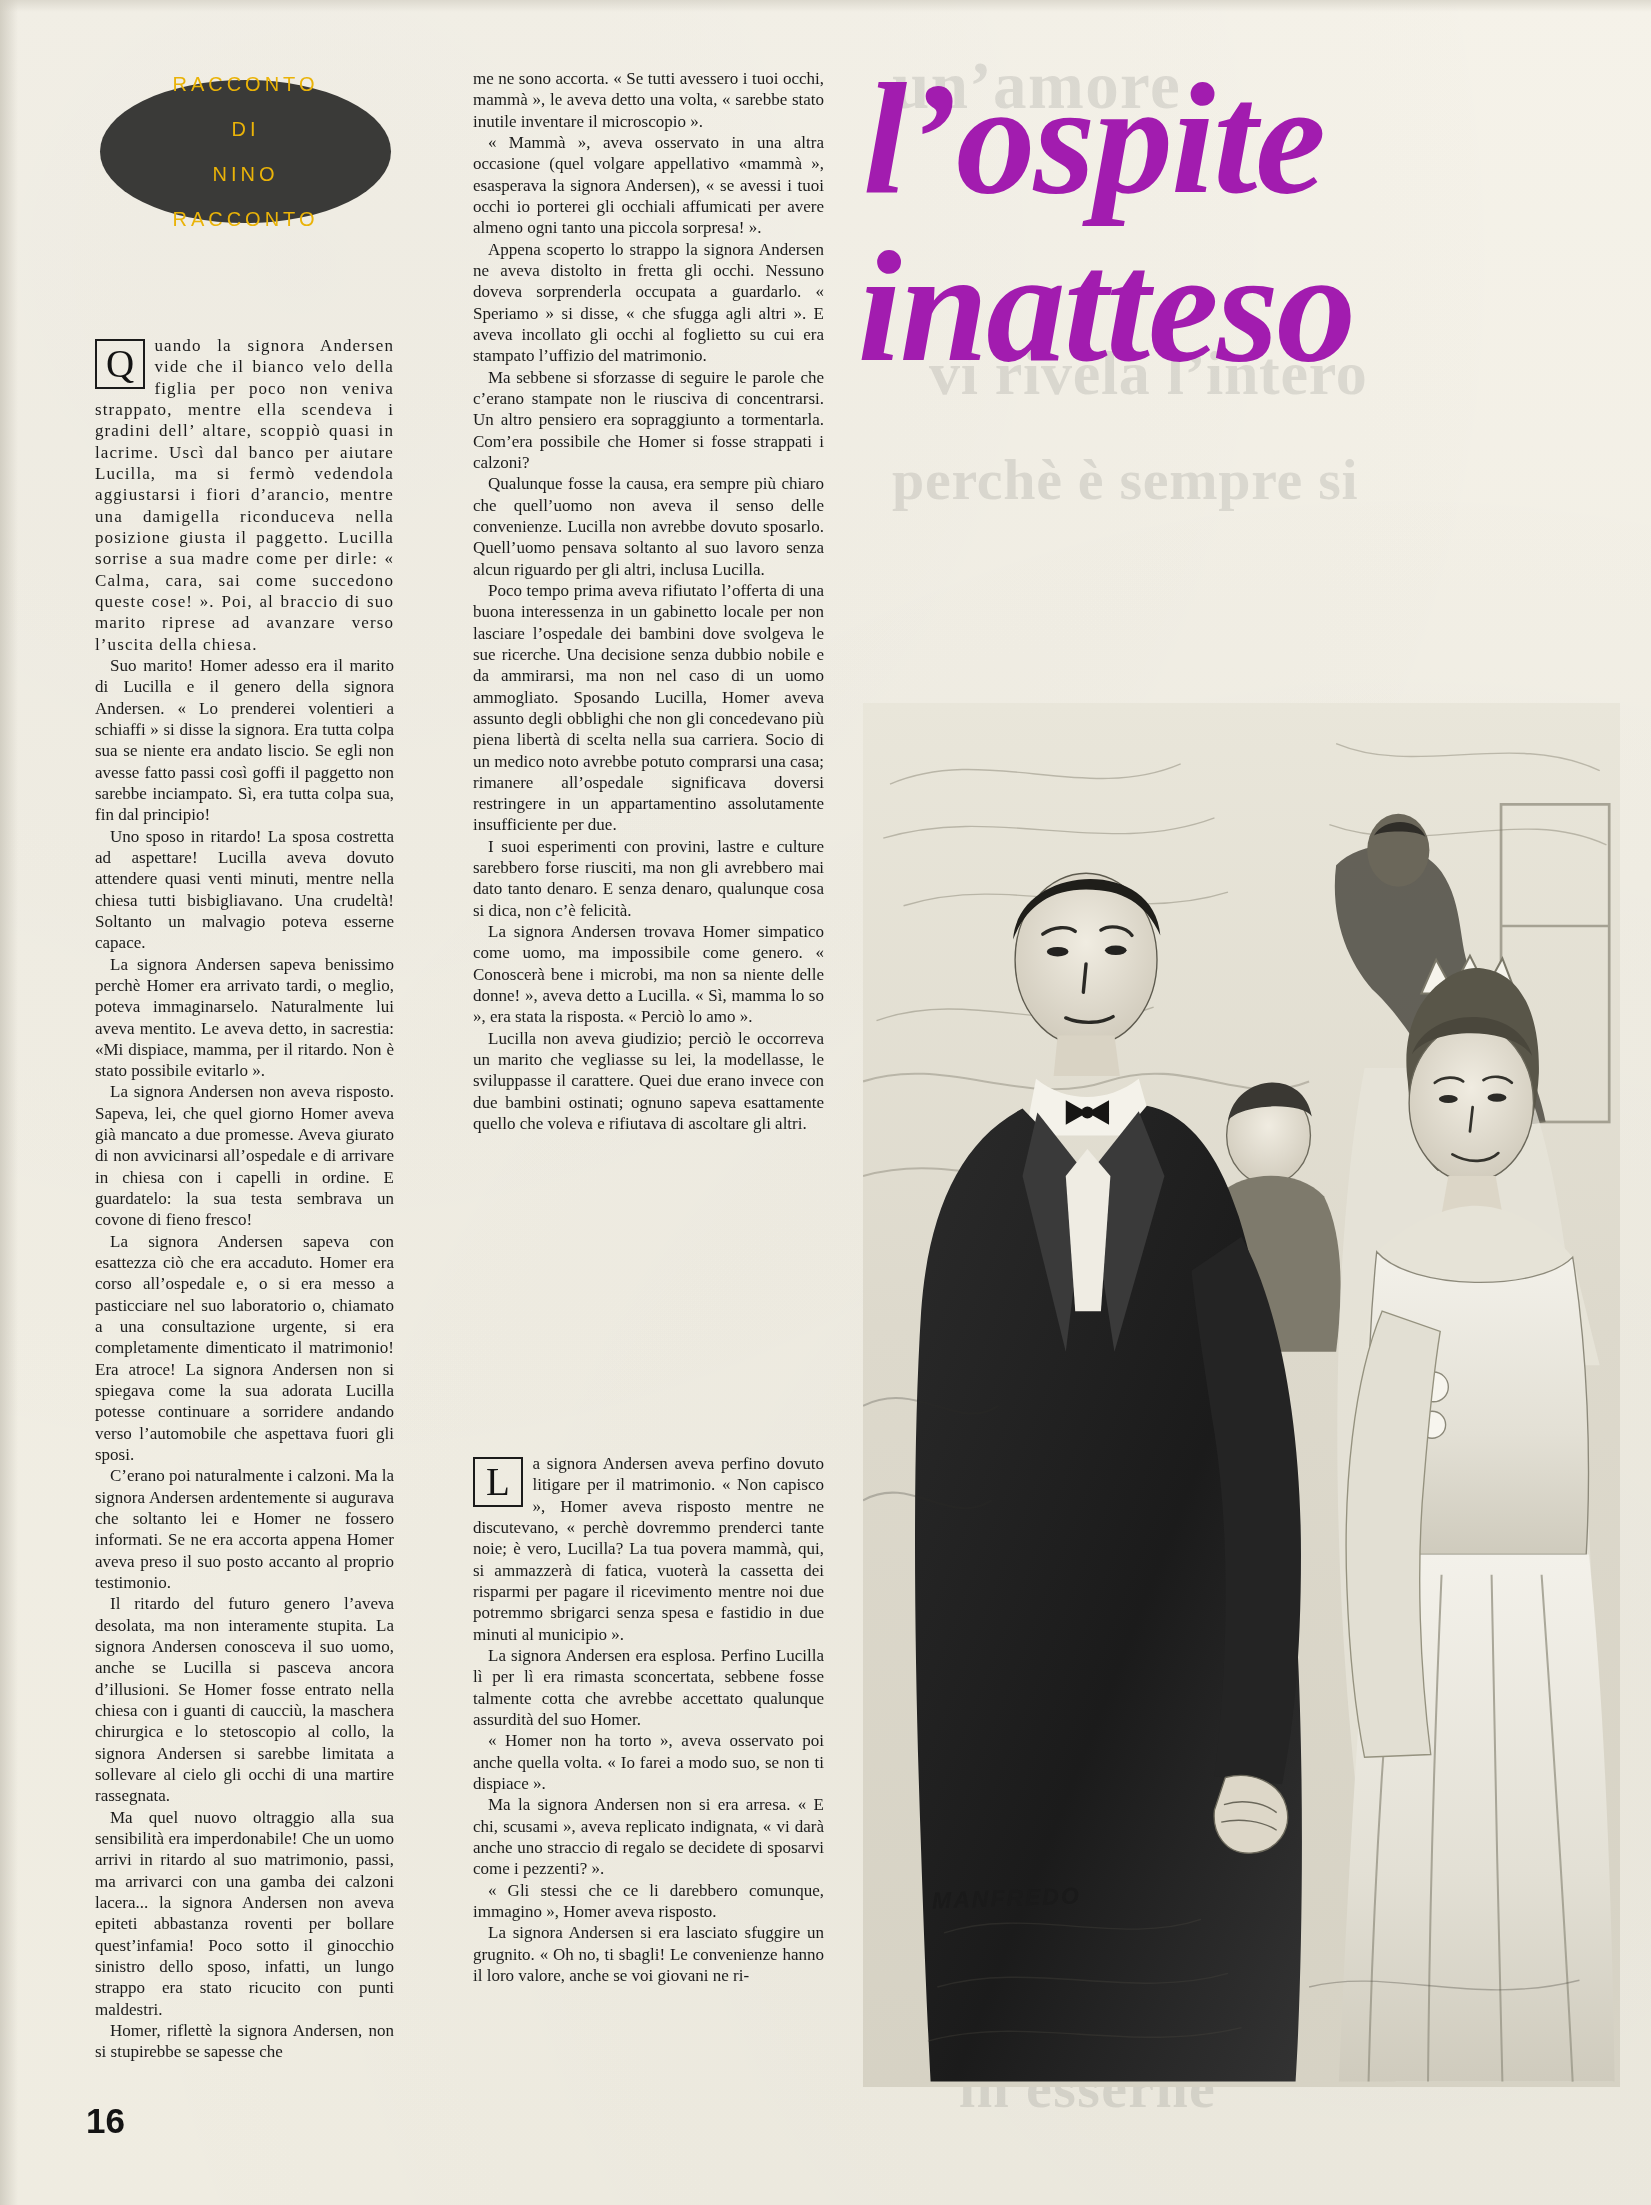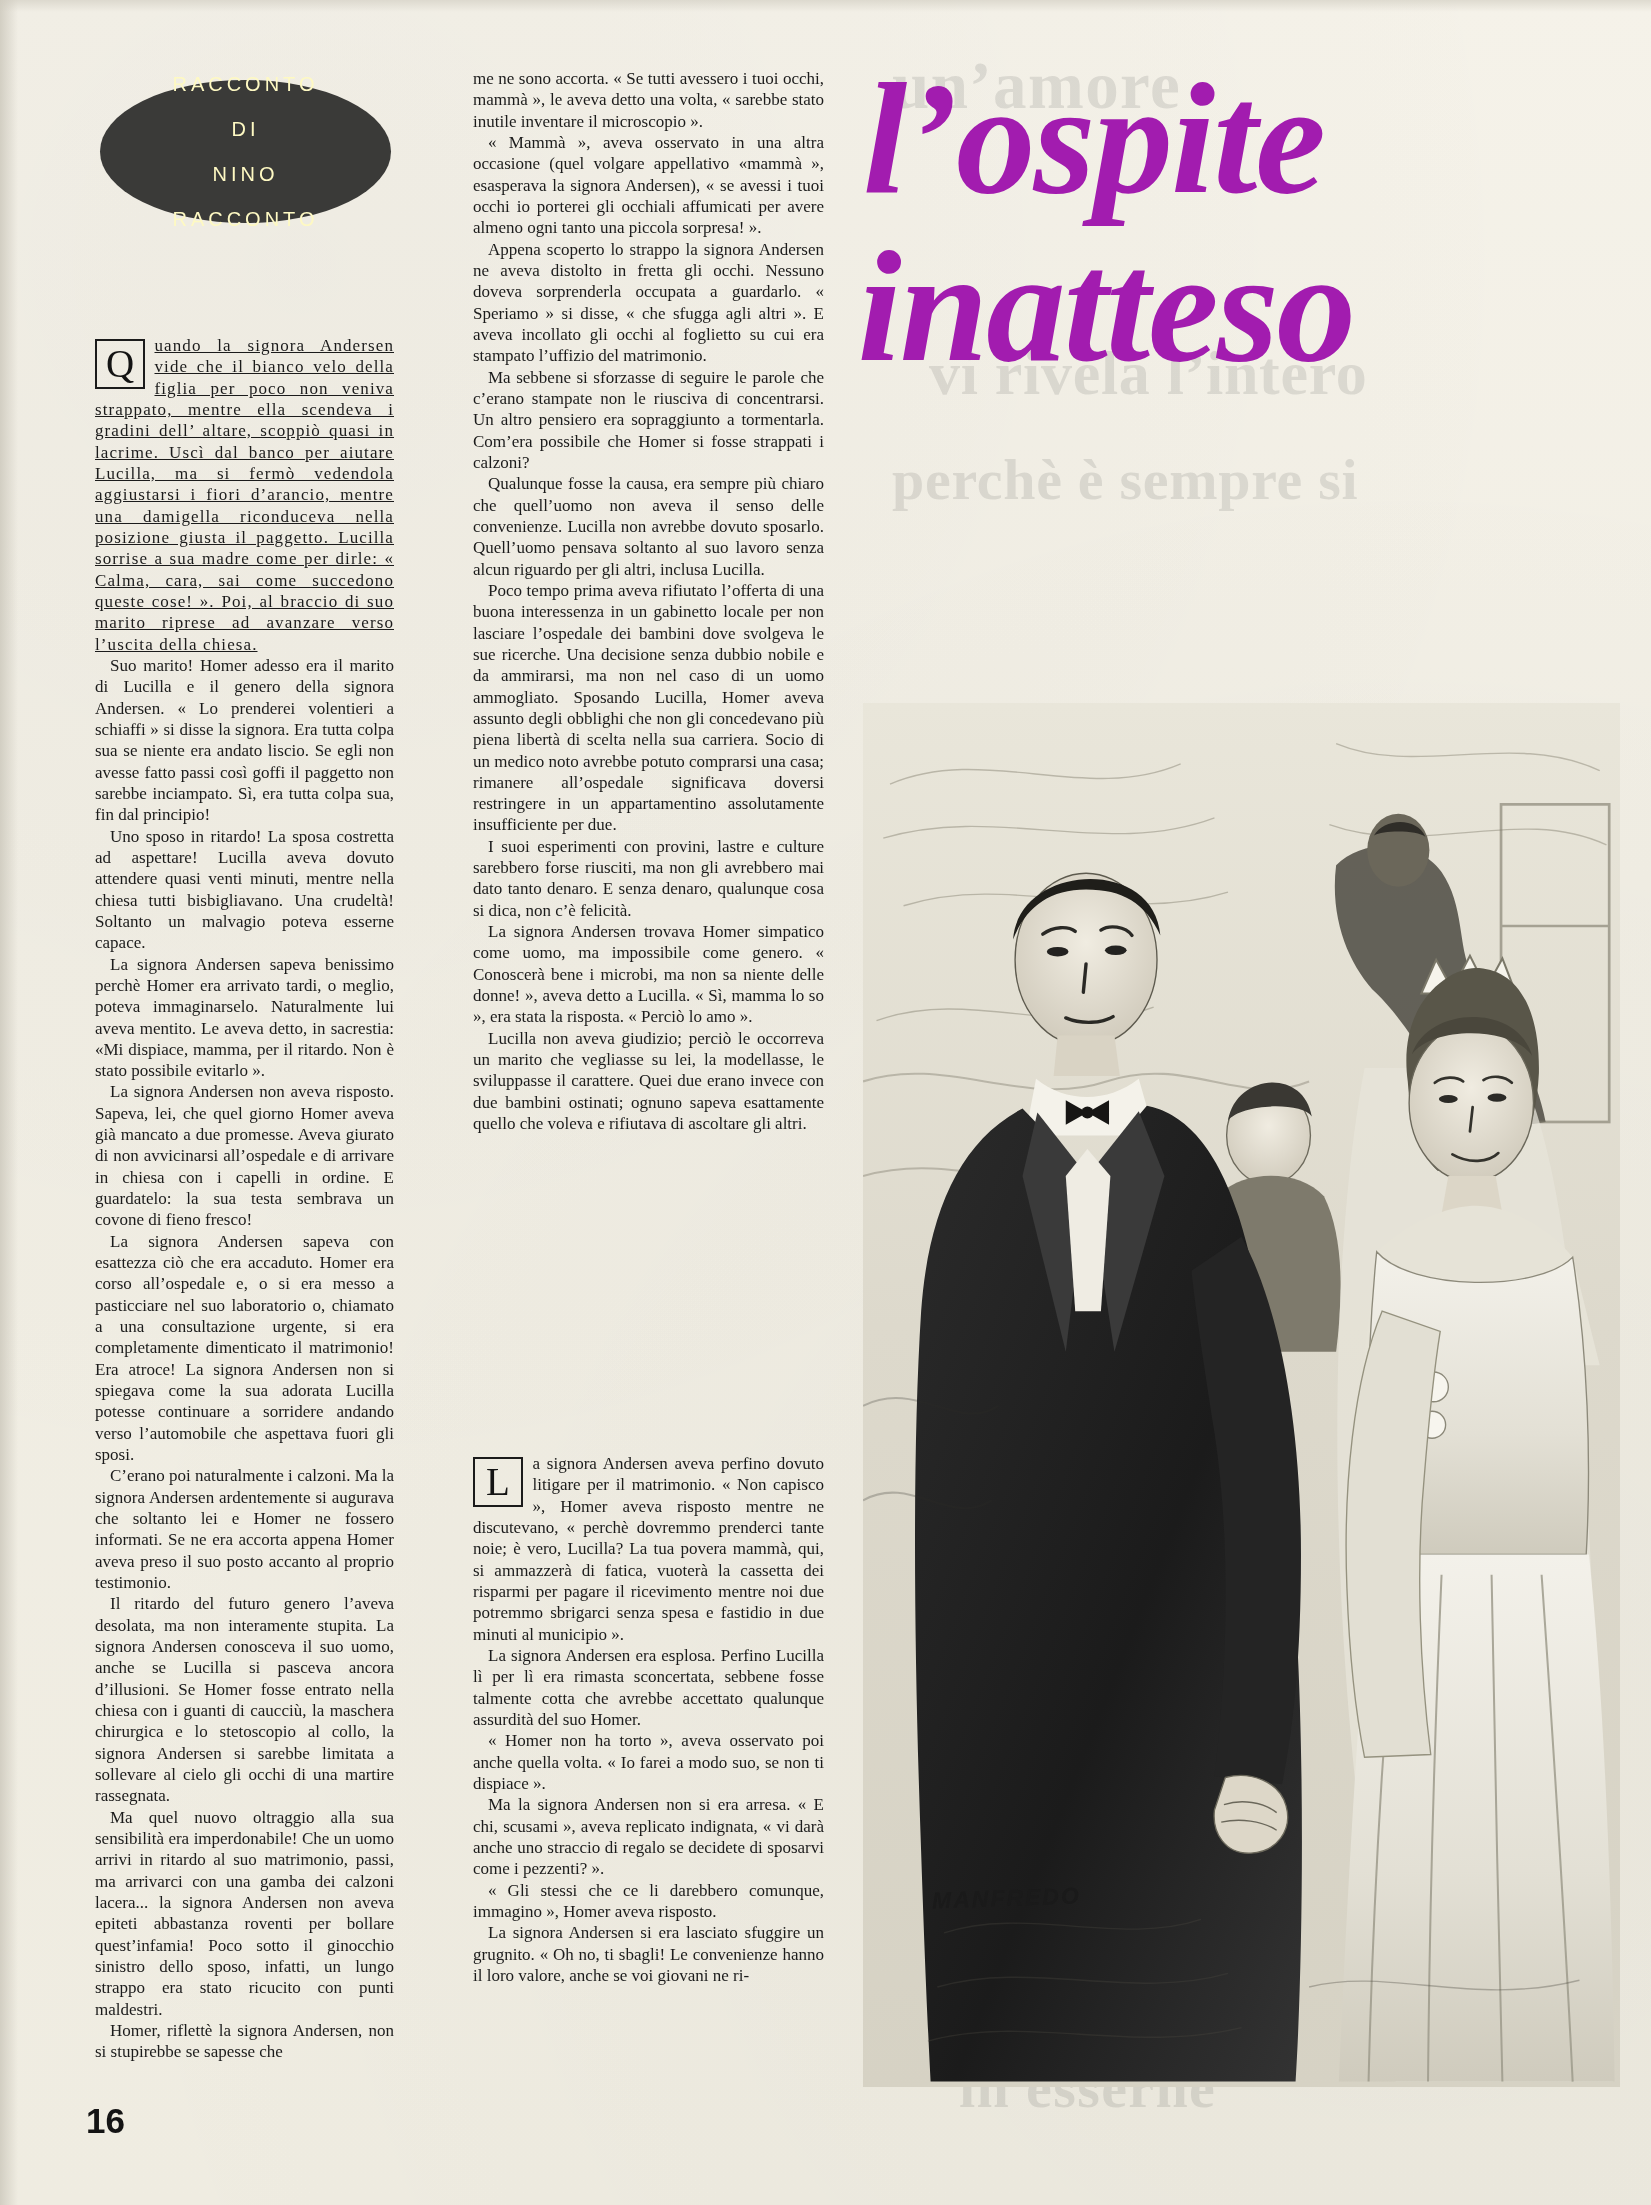--- a/index.html
+++ b/index.html
@@ -43,21 +43,21 @@
     left: 100px;
     top: 80px;
     width: 291px;
     height: 143px;
     background: #3a3a38;
     border-radius: 50%;
     display: flex;
     flex-direction: column;
     align-items: center;
     justify-content: center;
-    color: #fef9c3;
+    color: #eab308;
     letter-spacing: 4px;
     font-family: "Liberation Sans", sans-serif;
     font-size: 20px;
     line-height: 1.65;
     text-align: center;
     gap: 12px;
   }
   .byline-ellipse div { white-space: nowrap; }
 
   
@@ -114,21 +114,21 @@
     width: 50px;
     height: 50px;
     border: 2px solid #1b1b1b;
     box-sizing: border-box;
     font-family: "Liberation Serif", serif;
     font-size: 39px;
     line-height: 45px;
     text-align: center;
     color: #131313;
   }
-  .lead-spaced { letter-spacing: 1.1px; text-decoration: underline; }
+  .lead-spaced { letter-spacing: 1.1px; }
 
   
   .illo {
     position: absolute;
     left: 863px;
     top: 703px;
     width: 757px;
     height: 1384px;
     overflow: hidden;
     background: #eceadf;

